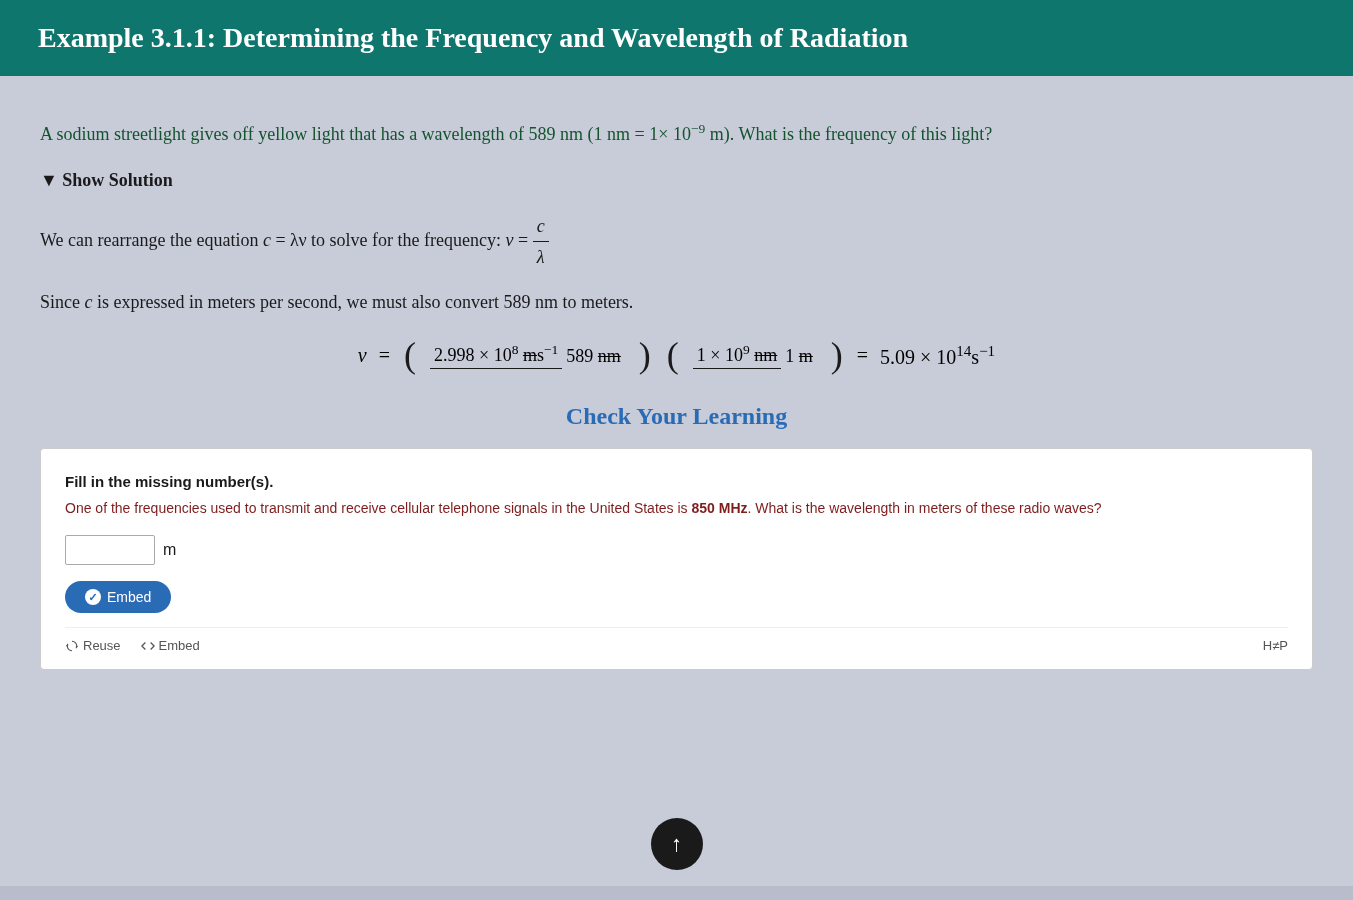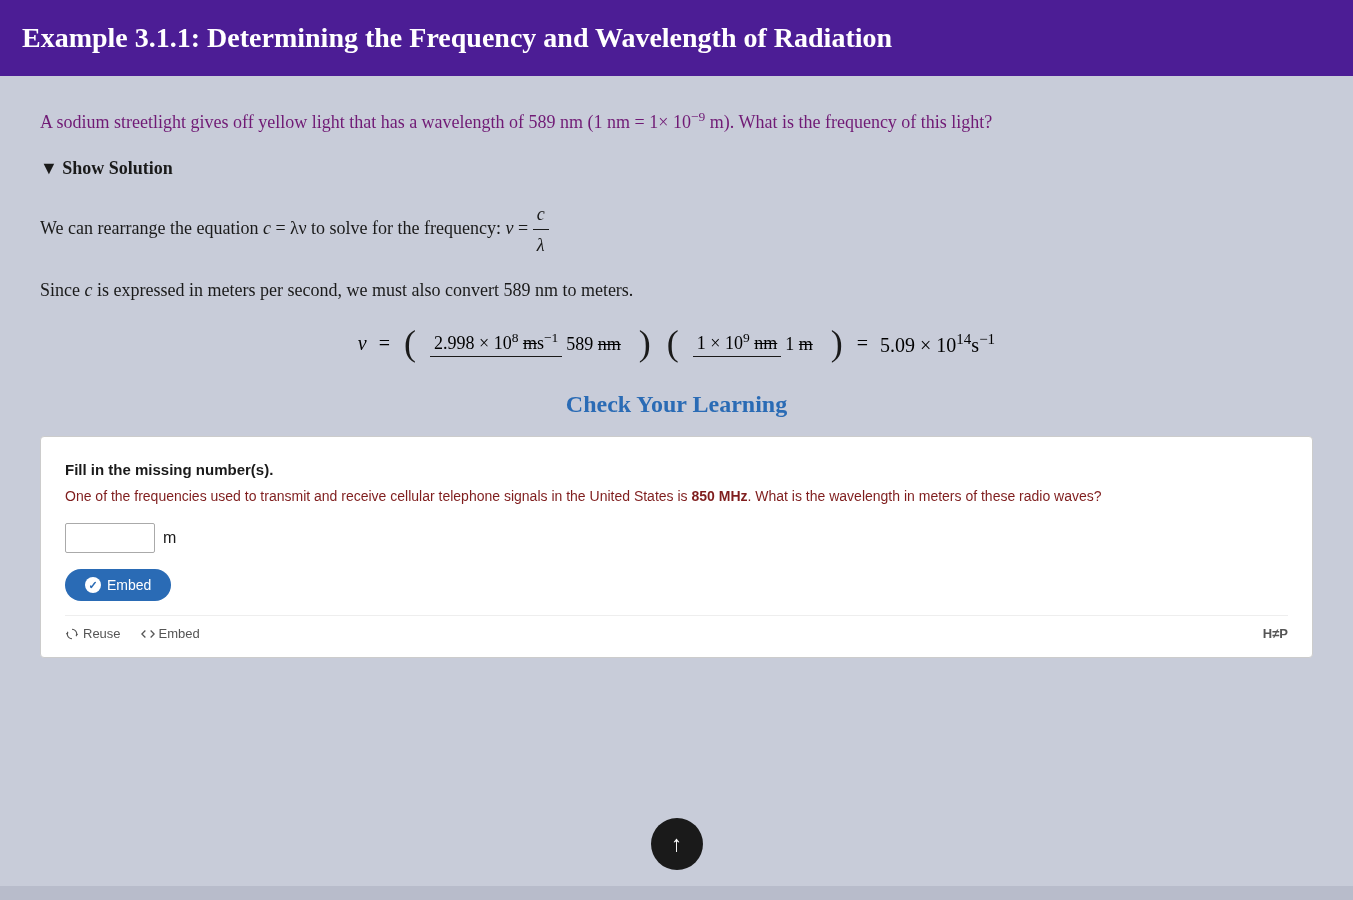--- a/index.html
+++ b/index.html
@@ -4,42 +4,43 @@
   <style>
     * { box-sizing: border-box; margin: 0; padding: 0; }
     body {
       font-family: Georgia, 'Times New Roman', serif;
       background: #b8bccb;
       min-height: 900px;
       width: 1353px;
     }
 
     .header {
-      background: #4c1d95;
-      padding: 22px 22px;
+      background: #0f766e;
+      padding: 22px 38px;
       color: white;
     }
     .header h1 {
       font-size: 28px;
       font-weight: bold;
       color: white;
     }
 
     .main-content {
       background: #c8ccd9;
       padding: 30px 40px;
       min-height: calc(900px - 90px);
       position: relative;
     }
 
     .problem-text {
       font-size: 18px;
-      color: #701a75;
+      color: #14532d;
       line-height: 1.7;
       margin-bottom: 20px;
+      margin-top: 12px;
     }
 
     .show-solution {
       font-size: 18px;
       font-weight: bold;
       color: #1a1a1a;
       margin-bottom: 20px;
       cursor: pointer;
       display: flex;
       align-items: flex-start;
@@ -162,21 +163,21 @@
 
     .footer-link svg {
       width: 14px;
       height: 14px;
     }
 
     .hp-badge {
       font-size: 13px;
       font-family: Arial, sans-serif;
       color: #555;
-      font-weight: bold;
+      font-weight: normal;
     }
 
     
     .math-block {
       display: flex;
       align-items: center;
       justify-content: center;
       gap: 12px;
       margin: 20px 0;
       font-size: 20px;

